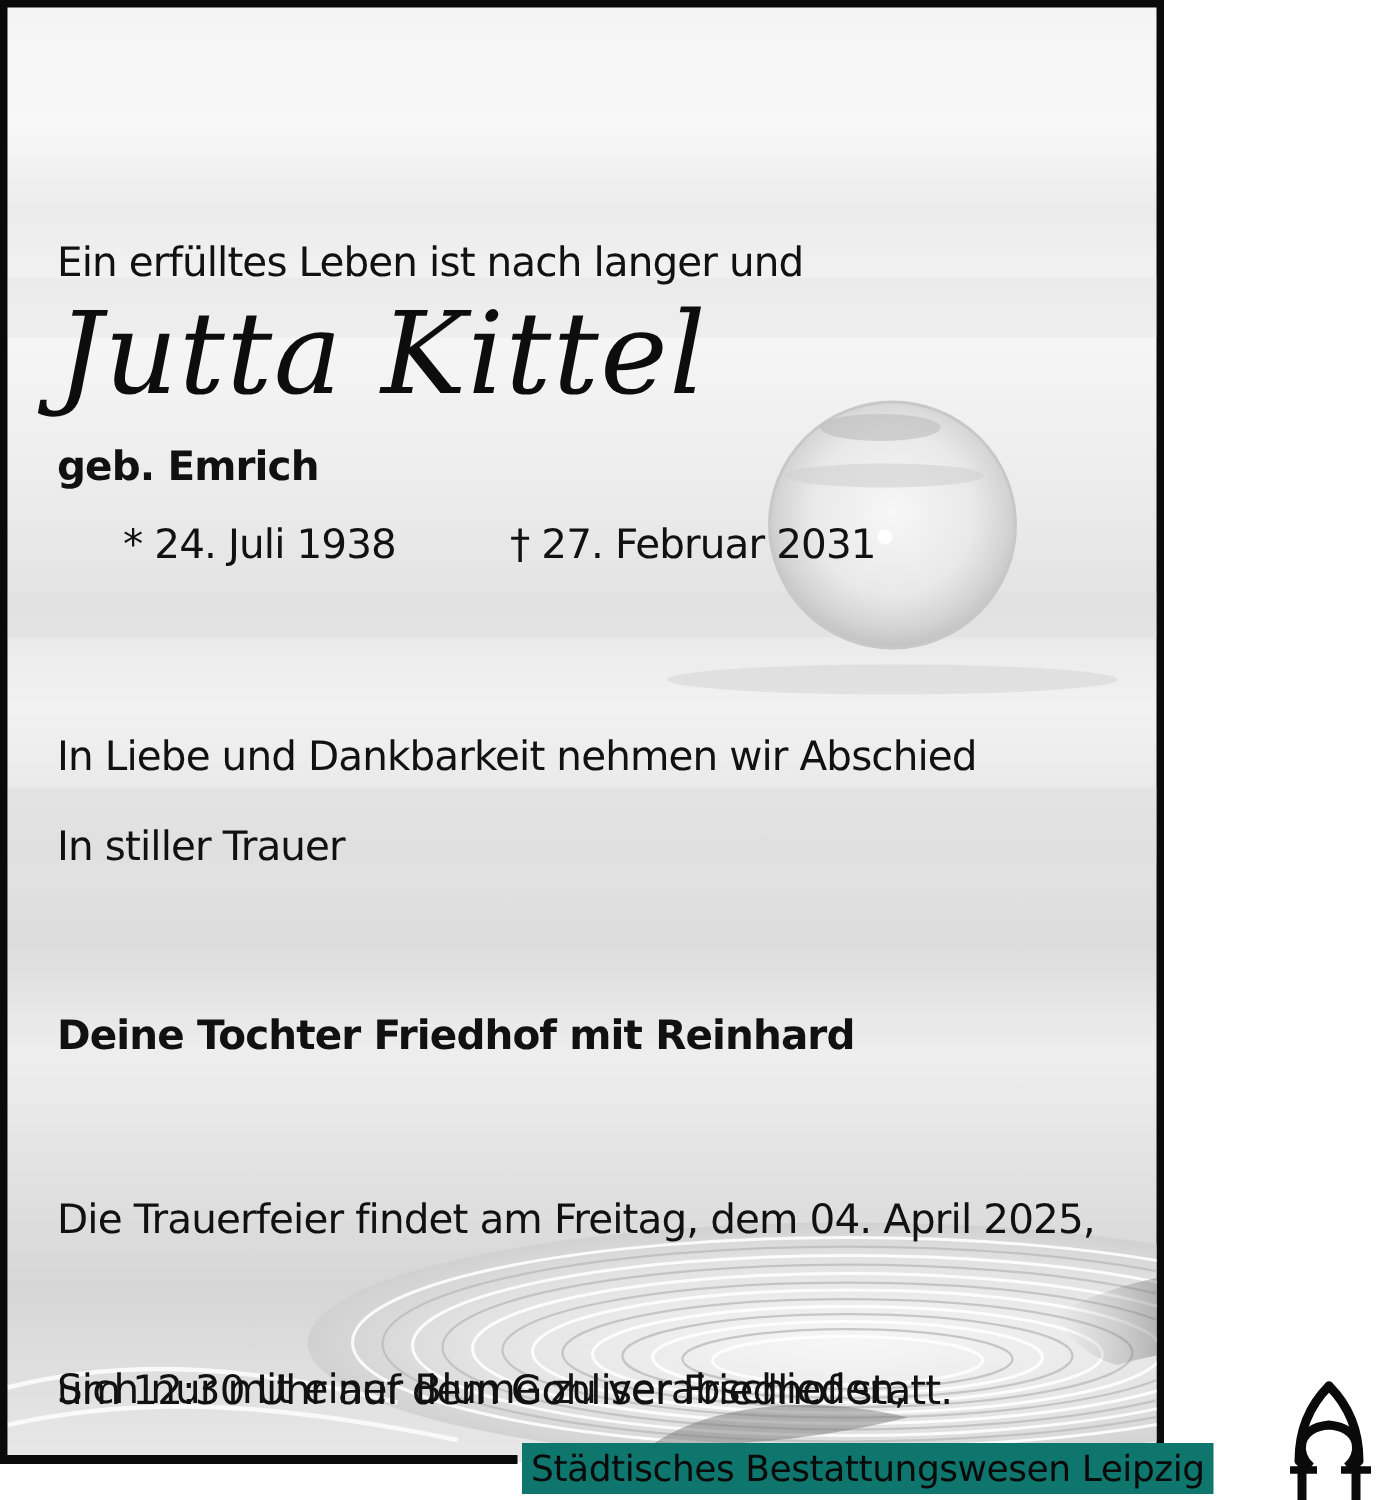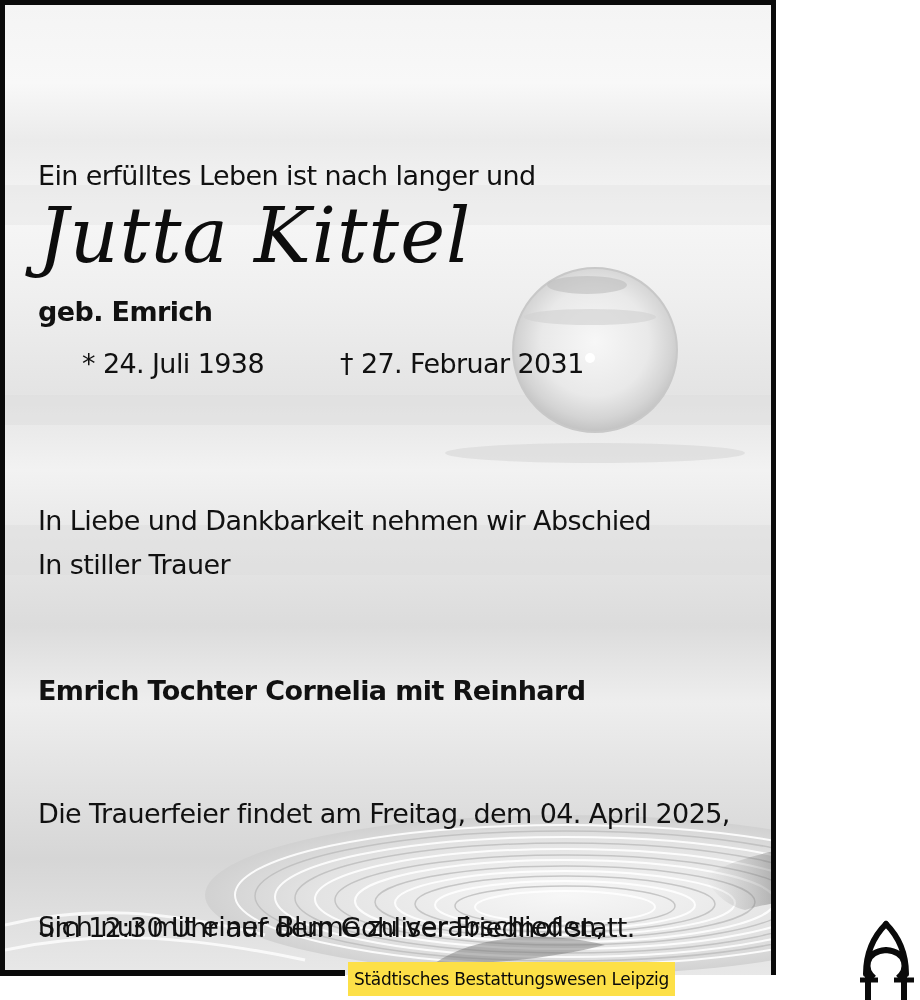--- a/index.html
+++ b/index.html
@@ -82,26 +82,26 @@
       letter-spacing: -0.6px;
       white-space: pre;
       margin-left: 44px;
     }
     .dates .born { position: absolute; left: 0; top: 0; }
     .dates .died { position: absolute; left: 258px; top: 0; }
     .footer-text {
       position: absolute;
       left: 348px;
       top: 962px;
-      font-size: 17px;
+      font-size: 24px;
       line-height: 34px;
       letter-spacing: -0.3px;
       color: #0a0a0a;
       white-space: pre;
-      background: #fde047;
+      background: #0f766e;
       padding: 0 6px;
     }
     .logo-box {
       position: absolute;
       left: 852px;
       top: 918px;
       width: 68px;
       height: 82px;
       background: #ffffff;
     }
@@ -176,28 +176,28 @@
 
     <div class="name">Jutta Kittel</div>
 
     <div class="para bold" style="top:288px;">geb. Emrich</div>
 
     <div class="dates">
       <span class="born">* 24. Juli 1938</span>
       <span class="died">† 27. Februar 2031</span>
     </div>
 
-    <div class="para" style="top:421px;">
+    <div class="para" style="top:405px;">
       <span class="line">In Liebe und Dankbarkeit nehmen wir Abschied</span>
     </div>
 
     <div class="para" style="top:541px;text-align:center;">In stiller Trauer</div>
 
     <div class="para bold" style="top:591px;">
-      <span class="line">Emrich Tochter Cornelia mit Reinhard</span>
+      <span class="line">Deine Tochter Friedhof mit Reinhard</span>
     </div>
 
     <div class="para" style="top:714px;">
       <span class="line">Die Trauerfeier findet am Freitag, dem 04. April 2025,</span>
       <span class="line">um 12:30 Uhr auf dem Gohliser Friedhof statt.</span>
     </div>
 
     <div class="para" style="top:827px;">
       <span class="line">Sich nur mit einer Blume zu verabschieden,</span>
       

